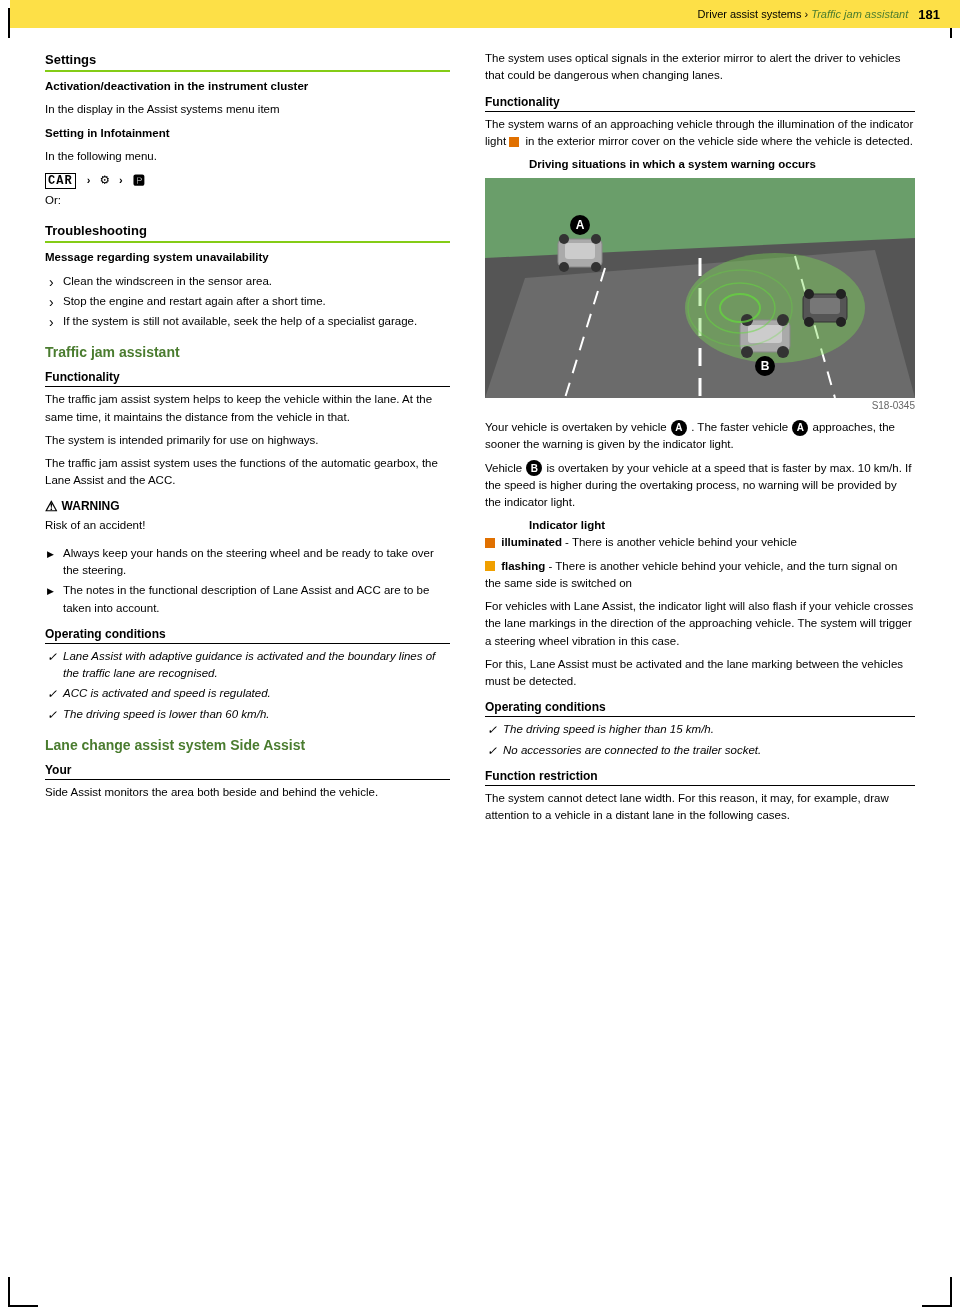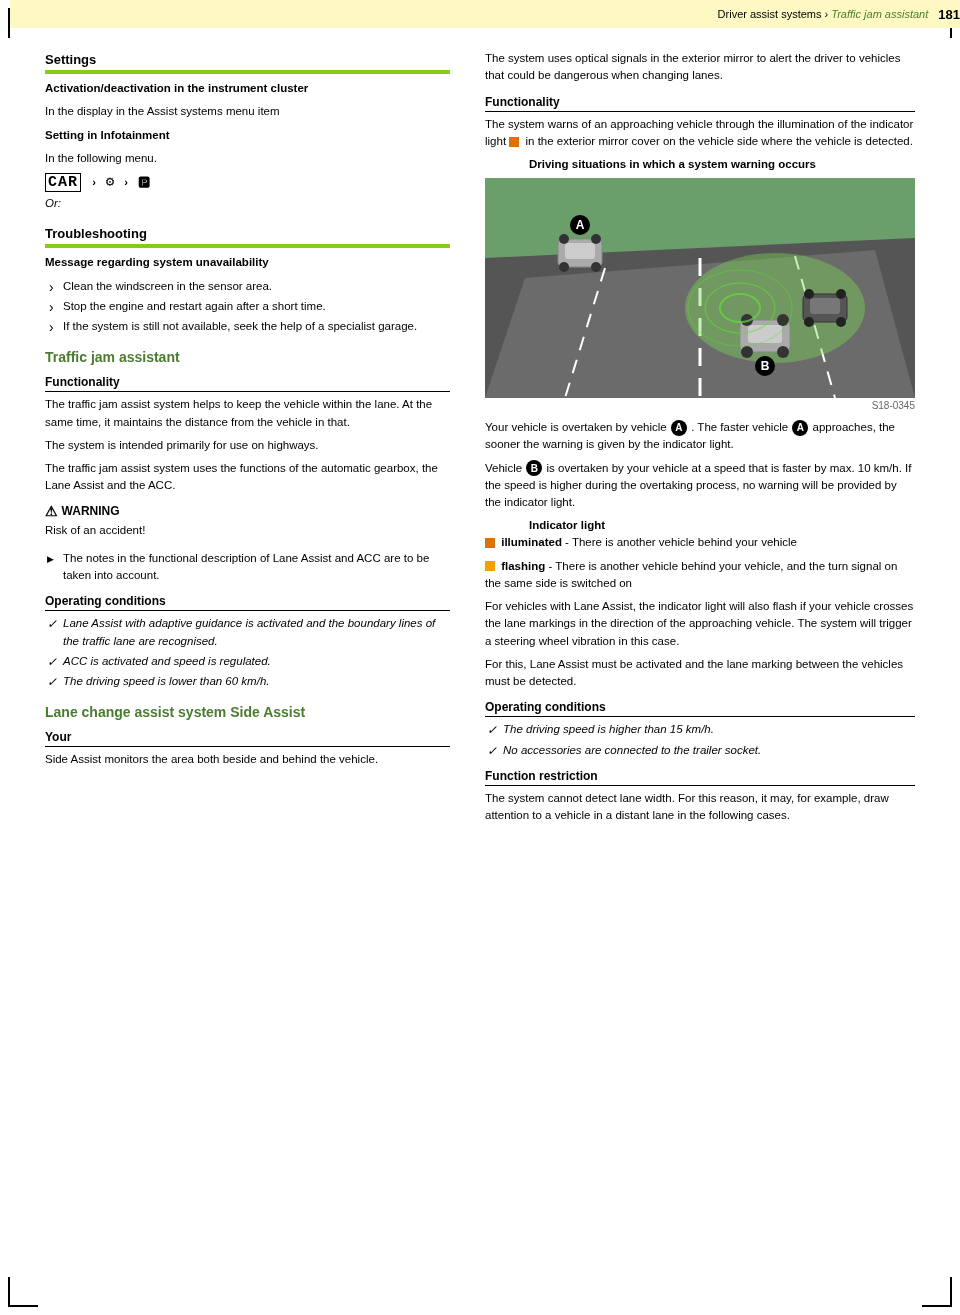--- a/index.html
+++ b/index.html
@@ -26,24 +26,25 @@
     .corner-bl { bottom: 8px; left: 8px; border-width: 0 0 2px 2px; }
     .corner-br { bottom: 8px; right: 8px; border-width: 0 2px 2px 0; }
 
     
     .header-bar {
       position: absolute;
       top: 0;
       left: 0;
       right: 0;
       height: 28px;
-      background: #fef9c3;
+      background: #fde047;
       display: flex;
       align-items: center;
       justify-content: flex-end;
+      padding-right: 20px;
       margin-left: 10px;
     }
     .header-text {
       font-size: 11px;
       color: #000;
     }
     .header-text .normal { font-weight: normal; }
     .header-text .green { color: #4a7c2f; font-style: italic; }
     .page-number {
       font-size: 13px;
@@ -72,21 +73,21 @@
       width: 490px;
       padding: 15px 45px 15px 15px;
     }
 
     
     .section-heading {
       font-size: 13px;
       font-weight: bold;
       margin-bottom: 6px;
       margin-top: 2px;
-      border-bottom: 4px solid #84cc16;
+      border-bottom: 2px solid #84cc16;
       padding-bottom: 3px;
     }
 
     .section-heading-green {
       font-size: 14px;
       font-weight: bold;
       color: #4a7c2f;
       margin-top: 14px;
       margin-bottom: 8px;
     }
@@ -117,21 +118,21 @@
     
     .menu-path {
       font-size: 11px;
       font-weight: bold;
       font-family: 'Courier New', monospace;
       letter-spacing: 1px;
       margin: 4px 0;
       display: block;
     }
     .menu-path .car-label {
-      font-size: 15px;
+      font-size: 12px;
       font-weight: bold;
       border: 1px solid #000;
       padding: 0 2px;
       margin-right: 2px;
     }
     .menu-path .menu-label {
       font-size: 9px;
       font-weight: bold;
       border: 1px solid #000;
       padding: 0 2px;
@@ -265,21 +266,20 @@
       font-size: 10px;
       font-weight: bold;
       margin: 0 1px;
       vertical-align: middle;
     }
 
     
     .or-text {
       font-size: 11.5px;
       margin: 2px 0;
-      font-style: italic;
     }
   </style>
 </head>
 <body>
 
 <div class="corner-tl"></div>
 <div class="corner-tr"></div>
 <div class="corner-bl"></div>
 <div class="corner-br"></div>
 
@@ -327,20 +327,21 @@
     <p>The system is intended primarily for use on highways.</p>
     <p>The traffic jam assist system uses the functions of the automatic gearbox, the Lane Assist and the ACC.</p>
 
     <div class="warning-box">
       <div class="warning-title">
         <span class="warning-triangle">⚠</span>
         <span>WARNING</span>
       </div>
       <p style="margin-bottom:11px;">Risk of an accident!</p>
       <ul class="arrow-list">
+        <li>Always keep your hands on the steering wheel and be ready to take over the steering.</li>
         <li>The notes in the functional description of Lane Assist and ACC are to be taken into account.</li>
       </ul>
     </div>
 
     <div class="subsection-heading">Operating conditions</div>
 
     <ul class="check-list">
       <li>Lane Assist with adaptive guidance is activated and the boundary lines of the traffic lane are recognised.</li>
       <li>ACC is activated and speed is regulated.</li>
       <li>The driving speed is lower than 60 km/h.</li>

